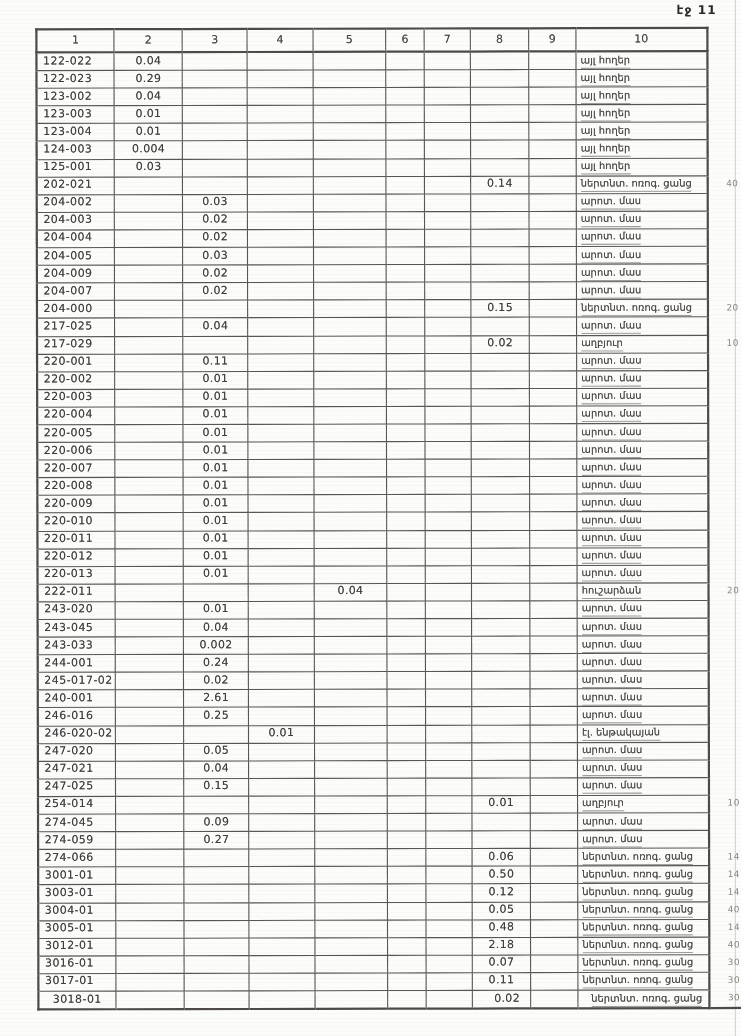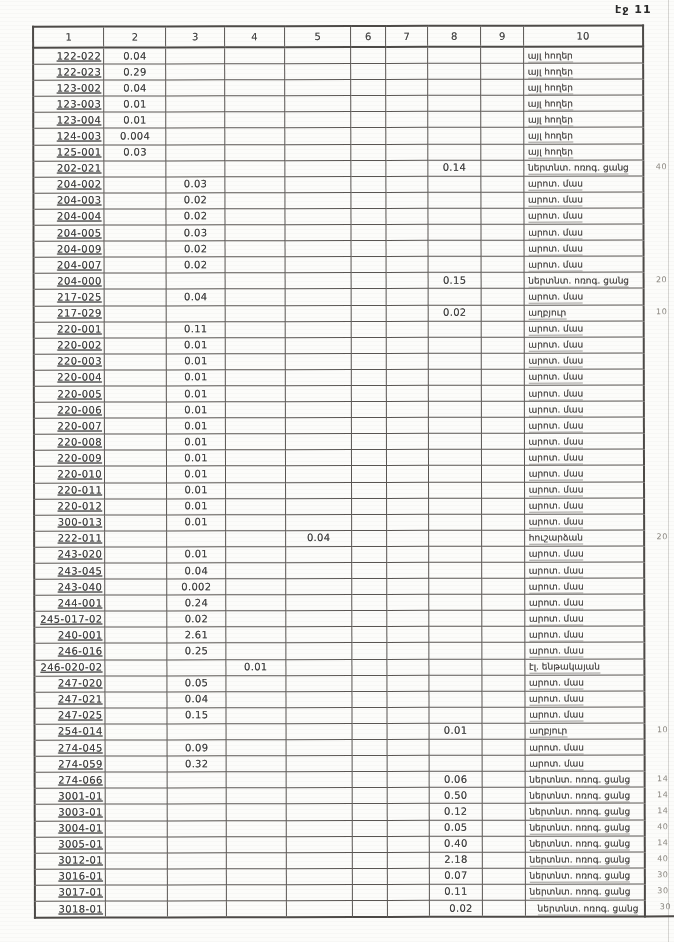--- a/index.html
+++ b/index.html
@@ -37,29 +37,29 @@
     text-shadow:0 0 0.5px rgba(40,40,40,0.55);
   }
   .scan-table thead th{
     border-top:2px solid #4a4744;
     border-bottom:2px solid #4a4744;
     text-align:center;font-size:10px;height:19px;color:#444;
   }
   .scan-table td:first-child,.scan-table th:first-child{border-left:2px solid #4a4744;}
   .scan-table td.c10,.scan-table th.h10{border-right:2px solid #4a4744;}
   .scan-table tr:last-child td{border-bottom:2px solid #4a4744;padding-left:12px;}
-  .scan-table td.code{text-align:right;padding-left:5px;letter-spacing:0.4px;text-decoration:underline;}
+  .scan-table td.code{text-align:left;padding-left:5px;letter-spacing:0.4px;}
   .scan-table td.num{text-align:center;letter-spacing:0.3px;}
   .scan-table td.c10{
     text-align:left;font-size:9px;padding-left:4px;color:#464240;
   }
   .scan-table td.c10 span{border-bottom:1px solid rgba(80,76,72,0.55);padding-bottom:1px;}
   .scan-table td.note-cell,.scan-table th.note-h{
     border:none;background:transparent;
-    font-size:8px;color:#8a867f;text-align:center;padding-left:7px;
+    font-size:8px;color:#8a867f;text-align:right;padding-left:7px;
     text-shadow:none;letter-spacing:0.5px;
   }
   
   .crease{
     position:absolute;top:0;left:668px;width:1px;height:942px;
     background:rgba(100,96,90,0.25);
   }
 </style>
 </head>
 <body>
@@ -469,21 +469,21 @@
           <td class="num"></td>
           <td class="num"></td>
           <td class="num"></td>
           <td class="num"></td>
           <td class="num"></td>
           <td class="num"></td>
           <td class="c10"><span>արոտ. մաս</span></td>
           <td class="note-cell"></td>
         </tr>
         <tr>
-          <td class="code">300-013</td>
+          <td class="code">220-013</td>
           <td class="num"></td>
           <td class="num">0.01</td>
           <td class="num"></td>
           <td class="num"></td>
           <td class="num"></td>
           <td class="num"></td>
           <td class="num"></td>
           <td class="num"></td>
           <td class="c10"><span>արոտ. մաս</span></td>
           <td class="note-cell"></td>
@@ -521,21 +521,21 @@
           <td class="num"></td>
           <td class="num"></td>
           <td class="num"></td>
           <td class="num"></td>
           <td class="num"></td>
           <td class="num"></td>
           <td class="c10"><span>արոտ. մաս</span></td>
           <td class="note-cell"></td>
         </tr>
         <tr>
-          <td class="code">243-040</td>
+          <td class="code">243-033</td>
           <td class="num"></td>
           <td class="num">0.002</td>
           <td class="num"></td>
           <td class="num"></td>
           <td class="num"></td>
           <td class="num"></td>
           <td class="num"></td>
           <td class="num"></td>
           <td class="c10"><span>արոտ. մաս</span></td>
           <td class="note-cell"></td>
@@ -666,21 +666,21 @@
           <td class="num"></td>
           <td class="num"></td>
           <td class="num"></td>
           <td class="num"></td>
           <td class="c10"><span>արոտ. մաս</span></td>
           <td class="note-cell"></td>
         </tr>
         <tr>
           <td class="code">274-059</td>
           <td class="num"></td>
-          <td class="num">0.32</td>
+          <td class="num">0.27</td>
           <td class="num"></td>
           <td class="num"></td>
           <td class="num"></td>
           <td class="num"></td>
           <td class="num"></td>
           <td class="num"></td>
           <td class="c10"><span>արոտ. մաս</span></td>
           <td class="note-cell"></td>
         </tr>
         <tr>
@@ -736,21 +736,21 @@
           <td class="note-cell">40</td>
         </tr>
         <tr>
           <td class="code">3005-01</td>
           <td class="num"></td>
           <td class="num"></td>
           <td class="num"></td>
           <td class="num"></td>
           <td class="num"></td>
           <td class="num"></td>
-          <td class="num">0.40</td>
+          <td class="num">0.48</td>
           <td class="num"></td>
           <td class="c10"><span>ներտնտ. ոռոգ. ցանց</span></td>
           <td class="note-cell">14</td>
         </tr>
         <tr>
           <td class="code">3012-01</td>
           <td class="num"></td>
           <td class="num"></td>
           <td class="num"></td>
           <td class="num"></td>

